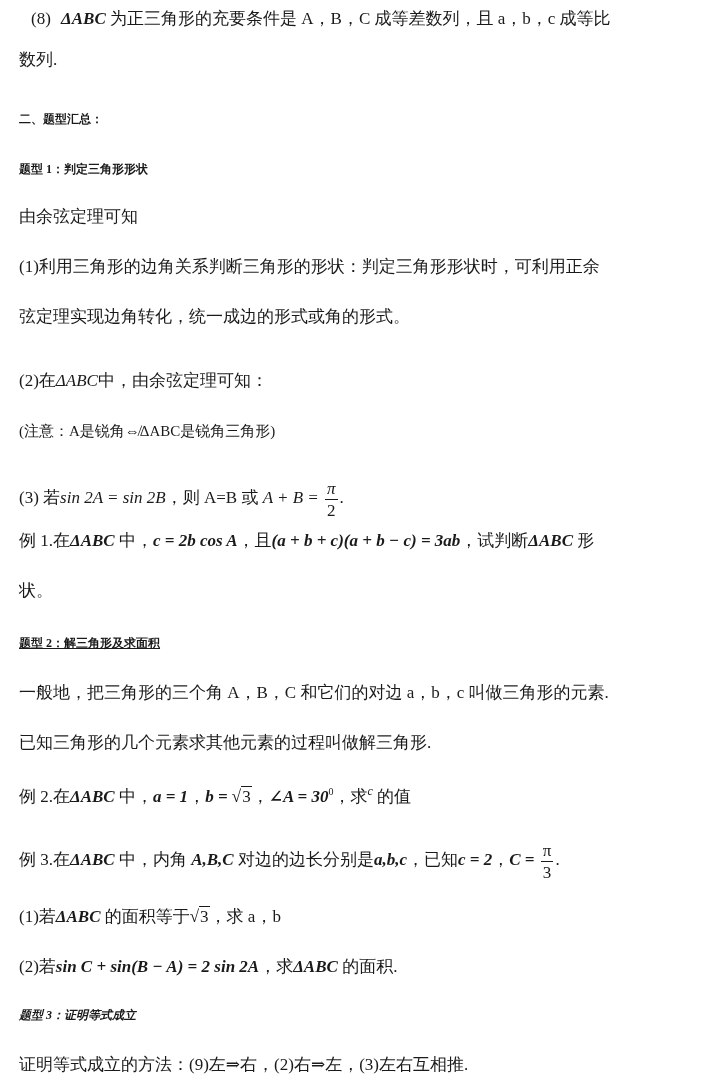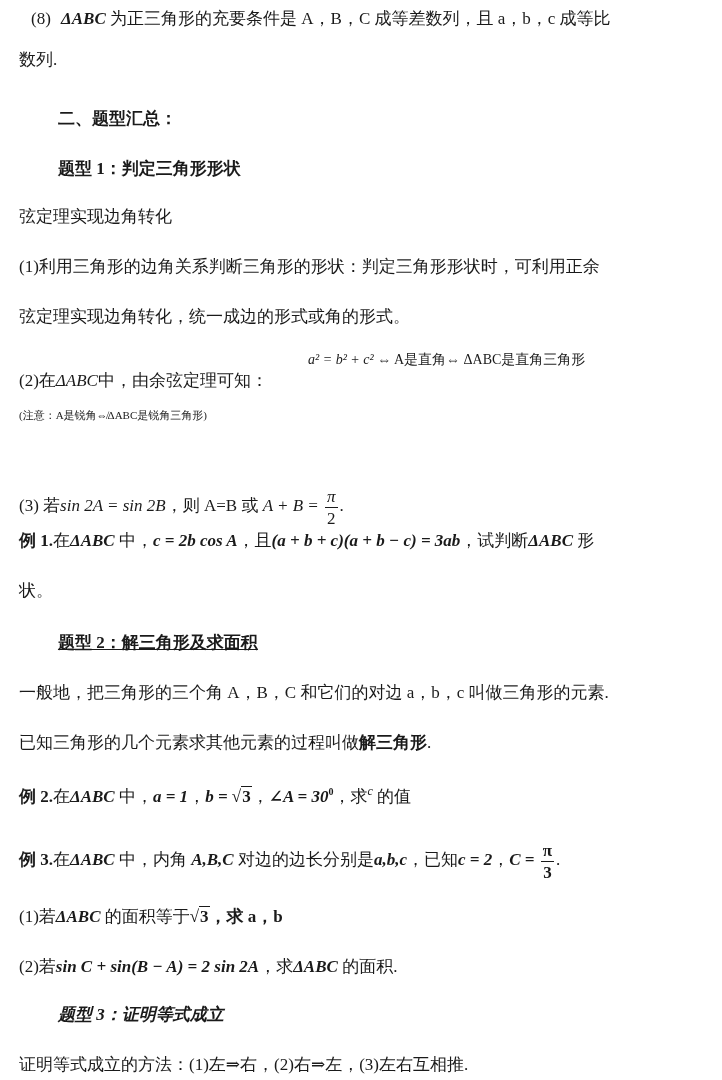--- a/index.html
+++ b/index.html
@@ -2,24 +2,24 @@
 <html><head>
 <meta charset="utf-8">
 <style>
   html, body { margin: 0; padding: 0; background: #ffffff; }
   body {
     width: 722px; height: 1080px; position: relative; overflow: hidden;
     font-family: "Liberation Serif", "DejaVu Serif", serif;
     color: #1a1a1a; font-size: 17px;
   }
   .line { position: absolute; left: 19px; white-space: nowrap; line-height: 22px; }
-  .bold { font-weight: bold; }
+  .bold { font-weight: normal; }
   .it { font-style: italic; }
   .bi { font-weight: bold; font-style: italic; }
-  .heading { font-weight: bold; font-size: 17px; margin-left: 39px; }
+  .heading { font-weight: bold; font-size: 12px; }
   .frac { display: inline-block; vertical-align: middle; text-align: center; line-height: 1; margin: 0 2px; }
   .frac .num { display: block; padding: 0 2px 2px; border-bottom: 1px solid #1a1a1a; }
   .frac .den { display: block; padding-top: 2px; }
   .sqrt { display: inline-block; }
   .sqrt .rad { border-top: 1px solid #1a1a1a; padding: 0 1px; }
   .cos-block { position: absolute; left: 308px; top: 352px; font-size: 14px; line-height: 16px; }
   .cos-block .row { white-space: nowrap; }
   sup { font-size: 10px; vertical-align: super; line-height: 0; }
   .small-c { font-size: 12px; vertical-align: super; font-style: italic; }
 </style>
@@ -28,40 +28,34 @@
 
 <div class="line" style="top:8px;margin-left:12px;">
   <span>(8)</span>
   <span class="bi" style="margin-left:6px;">ΔABC</span><span> 为正三角形的充要条件是 A，B，C 成等差数列，且 a，b，c 成等比</span>
 </div>
 <div class="line" style="top:49px;">数列.</div>
 
 <div class="line heading" style="top:108px;">二、题型汇总：</div>
 
 <div class="line heading" style="top:158px;">题型 1：判定三角形形状</div>
-<div class="line" style="top:206px;">弦定理实现边角转化</div>
+<div class="line" style="top:206px;">由余弦定理可知</div>
 <div class="line" style="top:256px;">(1)利用三角形的边角关系判断三角形的形状：判定三角形形状时，可利用正余</div>
 <div class="line" style="top:306px;">弦定理实现边角转化，统一成边的形式或角的形式。</div>
 
 <div class="line" style="top:370px;">
   <span>(2)在</span><span class="it">ΔABC</span><span>中，由余弦定理可知：</span>
 </div>
 
 <div class="cos-block">
-  <div class="row">
-    <span class="it">a² = b² + c²</span>
-    <span>⇔</span>
-    <span>A是直角</span><span>⇔</span>
-    <span>ΔABC是直角三角形</span>
-  </div>
 </div>
 
-<div class="line" style="top:404px; font-size:11px;">(注意：A是锐角⇎ΔABC是锐角三角形)</div>
+<div class="line" style="top:420px; font-size:15px;">(注意：A是锐角⇎ΔABC是锐角三角形)</div>
 
-<div class="line" style="top:480px;margin-top:8px;">
+<div class="line" style="top:480px;">
   <span>(3)  若</span><span class="it">sin 2A = sin 2B</span><span>，则 A=B 或 </span><span class="it">A + B =</span>
   <span class="frac"><span class="num it">π</span><span class="den">2</span></span><span>.</span>
 </div>
 
 <div class="line" style="top:530px;">
   <span class="bold">例 1.</span><span>在</span><span class="bi">ΔABC</span><span> 中，</span><span class="bi">c = 2b cos A</span><span>，且</span><span class="bi">(a + b + c)(a + b − c) = 3ab</span><span>，试判断</span><span class="bi">ΔABC</span><span> 形</span>
 </div>
 <div class="line" style="top:580px;">状。</div>
 
 <div class="line heading" style="top:632px;text-decoration:underline;">题型 2：解三角形及求面积</div>
@@ -81,13 +75,13 @@
 
 <div class="line" style="top:906px;">
   <span>(1)若</span><span class="bi">ΔABC</span><span> 的面积等于</span><span class="sqrt">√<span class="rad bold">3</span></span><span class="bold">，求 a，b</span>
 </div>
 
 <div class="line" style="top:956px;">
   <span>(2)若</span><span class="bi">sin C + sin(B − A) = 2 sin 2A</span><span>，求</span><span class="bi">ΔABC</span><span> 的面积.</span>
 </div>
 
 <div class="line heading" style="top:1004px;font-style:italic;">题型 3：证明等式成立</div>
-<div class="line" style="top:1054px;">证明等式成立的方法：(1)左⇒右，(2)右⇒左，(3)左右互相推.</div>
+<div class="line" style="top:1054px;">证明等式成立的方法：(9)左⇒右，(2)右⇒左，(3)左右互相推.</div>
 
 </body></html>

